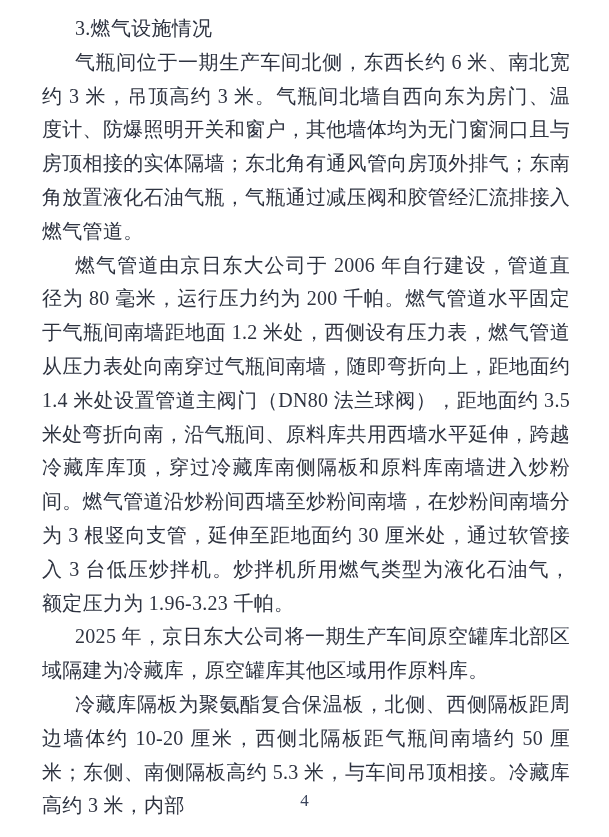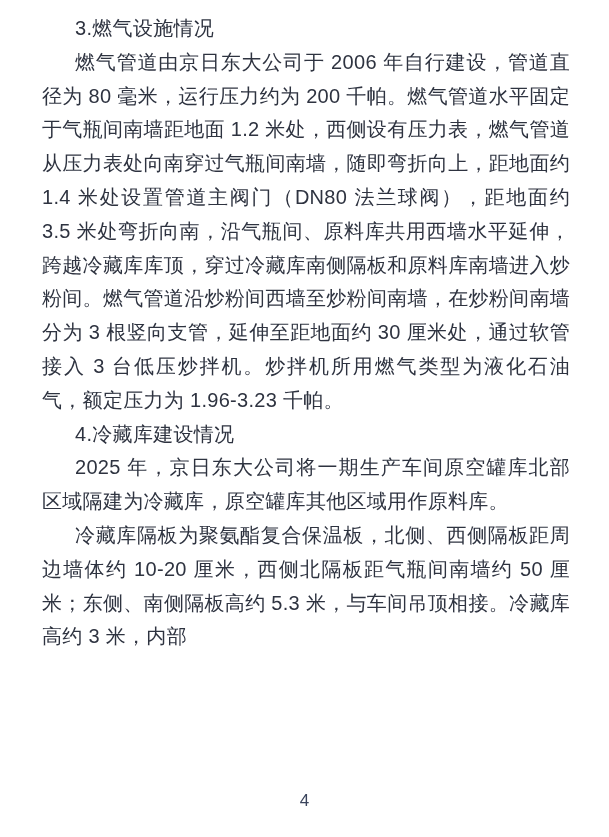--- a/index.html
+++ b/index.html
@@ -8,21 +8,21 @@
     background: #ffffff;
   }
   .page {
     position: relative;
     width: 609px;
     height: 837px;
     box-sizing: border-box;
     background: #ffffff;
     padding: 12px 39px 0 42px;
     overflow: hidden;
-    font-family: Liberation Sans, sans-serif;
+    font-family: Liberation Serif, serif;
     font-size: 20px;
     line-height: 33.8px;
     color: #2e3340;
   }
   .doc-body p {
     margin: 0;
     text-align: justify;
     text-indent: 33px;
     letter-spacing: 0.3px;
   }
@@ -36,22 +36,22 @@
     line-height: 22px;
     color: #3a445c;
   }
 </style>
 </head>
 <body>
 
 <div class="page">
   <div class="doc-body">
     <p>3.燃气设施情况</p>
+    <p>气瓶间位于一期生产车间北侧，东西长约 6 米、南北宽约 3 米，吊顶高约 3 米。气瓶间北墙自西向东为房门、温度计、防爆照明开关和窗户，其他墙体均为无门窗洞口且与房顶相接的实体隔墙；东北角有通风管向房顶外排气；东南角放置液化石油气瓶，气瓶通过减压阀和胶管经汇流排接入燃气管道。</p>
     <p>燃气管道由京日东大公司于 2006 年自行建设，管道直径为 80 毫米，运行压力约为 200 千帕。燃气管道水平固定于气瓶间南墙距地面 1.2 米处，西侧设有压力表，燃气管道从压力表处向南穿过气瓶间南墙，随即弯折向上，距地面约 1.4 米处设置管道主阀门（DN80 法兰球阀），距地面约 3.5 米处弯折向南，沿气瓶间、原料库共用西墙水平延伸，跨越冷藏库库顶，穿过冷藏库南侧隔板和原料库南墙进入炒粉间。燃气管道沿炒粉间西墙至炒粉间南墙，在炒粉间南墙分为 3 根竖向支管，延伸至距地面约 30 厘米处，通过软管接入 3 台低压炒拌机。炒拌机所用燃气类型为液化石油气，额定压力为 1.96-3.23 千帕。</p>
-    <p>4.冷藏库建设情况</p>
     <p>2025 年，京日东大公司将一期生产车间原空罐库北部区域隔建为冷藏库，原空罐库其他区域用作原料库。</p>
     <p>冷藏库隔板为聚氨酯复合保温板，北侧、西侧隔板距周边墙体约 10-20 厘米，西侧北隔板距气瓶间南墙约 50 厘米；东侧、南侧隔板高约 5.3 米，与车间吊顶相接。冷藏库高约 3 米，内部</p>
   </div>
 
   <div class="page-footer">
     <span>4</span>
   </div>
 </div>
 
 </body></html>

